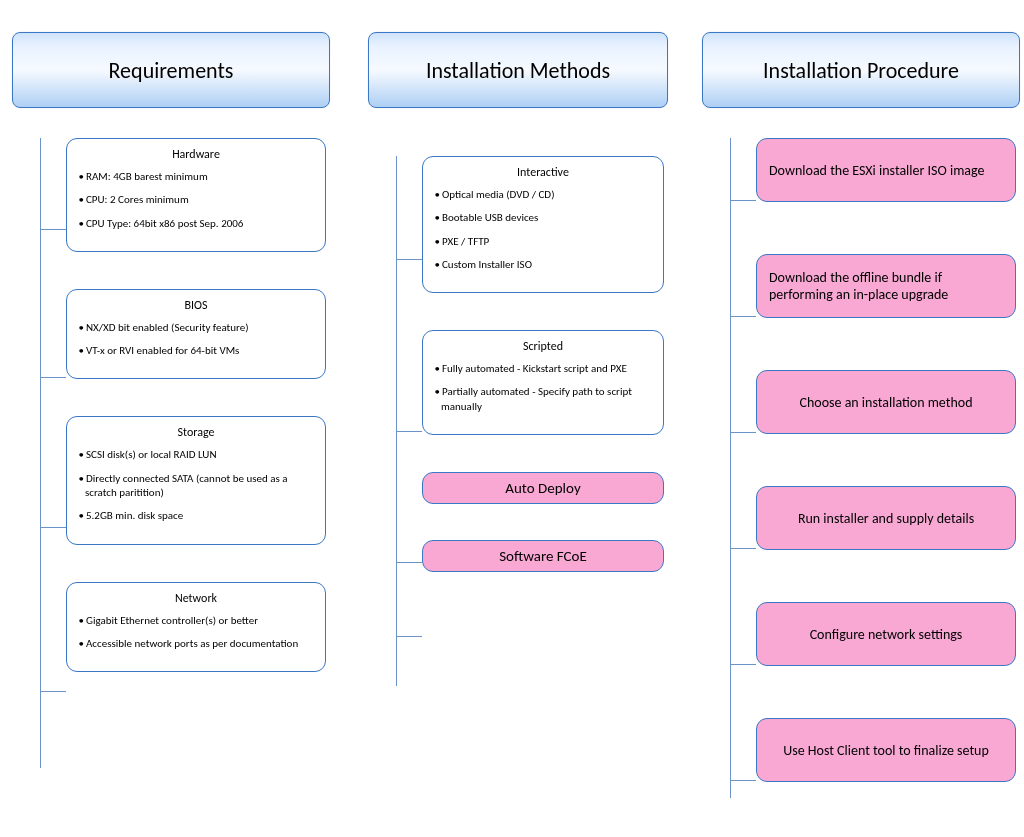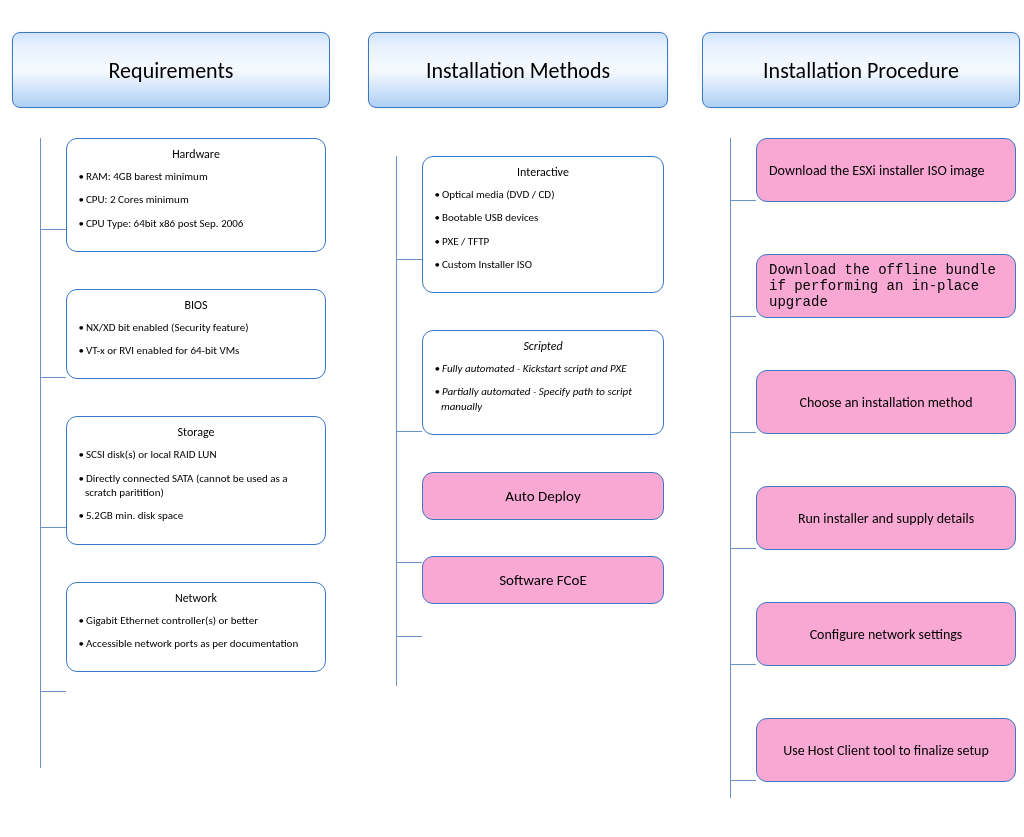--- a/index.html
+++ b/index.html
@@ -82,21 +82,21 @@
     height: 64px;
     display: flex;
     align-items: center;
     justify-content: center;
     text-align: center;
     font-size: 14px;
     padding: 0 12px;
     box-sizing: border-box;
   }
   .small-simple {
-    height: 48px;
+    height: 32px;
     font-size: 15px;
   }
   .simpletext { white-space: normal; }
 </style>
 </head>
 <body>
 
 <div class="column col1">
   <div class="header">Requirements</div>
   <div class="tree">
@@ -152,21 +152,21 @@
       <div class="card" style="width:242px;">
         <div class="card-title">Interactive</div>
         <div class="bullet">Optical media (DVD / CD)</div>
         <div class="bullet">Bootable USB devices</div>
         <div class="bullet">PXE / TFTP</div>
         <div class="bullet">Custom Installer ISO</div>
       </div>
     </div>
 
     <div class="hconn" style="top:275px; width:26px;"></div>
-    <div class="node-wrap" style="margin-top:37px;font-style:italic;">
+    <div class="node-wrap" style="margin-top:37px;">
       <div class="card" style="width:242px;">
         <div class="card-title">Scripted</div>
         <div class="bullet">Fully automated - Kickstart script and PXE</div>
         <div class="bullet">Partially automated - Specify path to script manually</div>
       </div>
     </div>
 
     <div class="hconn" style="top:406px; width:26px;"></div>
     <div class="node-wrap" style="margin-top:37px;">
       <div class="simple small-simple" style="width:242px;">
@@ -189,21 +189,21 @@
     <div class="vline" style="height:660px;"></div>
 
     <div class="hconn" style="top:62px;  width:26px;"></div>
     <div class="node-wrap" style="margin-top:30px;">
       <div class="simple" style="width:260px; justify-content:flex-start; text-align:left;">
         <span class="simpletext">Download the ESXi installer ISO image</span>
       </div>
     </div>
 
     <div class="hconn" style="top:178px; width:26px;"></div>
-    <div class="node-wrap" style="margin-top:52px;font-family:Liberation Mono, monospace;">
+    <div class="node-wrap" style="margin-top:52px;">
       <div class="simple" style="width:260px; justify-content:flex-start; text-align:left;">
         <span class="simpletext">Download the offline bundle if performing an in-place upgrade</span>
       </div>
     </div>
 
     <div class="hconn" style="top:294px; width:26px;"></div>
     <div class="node-wrap" style="margin-top:52px;">
       <div class="simple" style="width:260px;align-items:center;">
         <span class="simpletext">Choose an installation method</span>
       </div>

